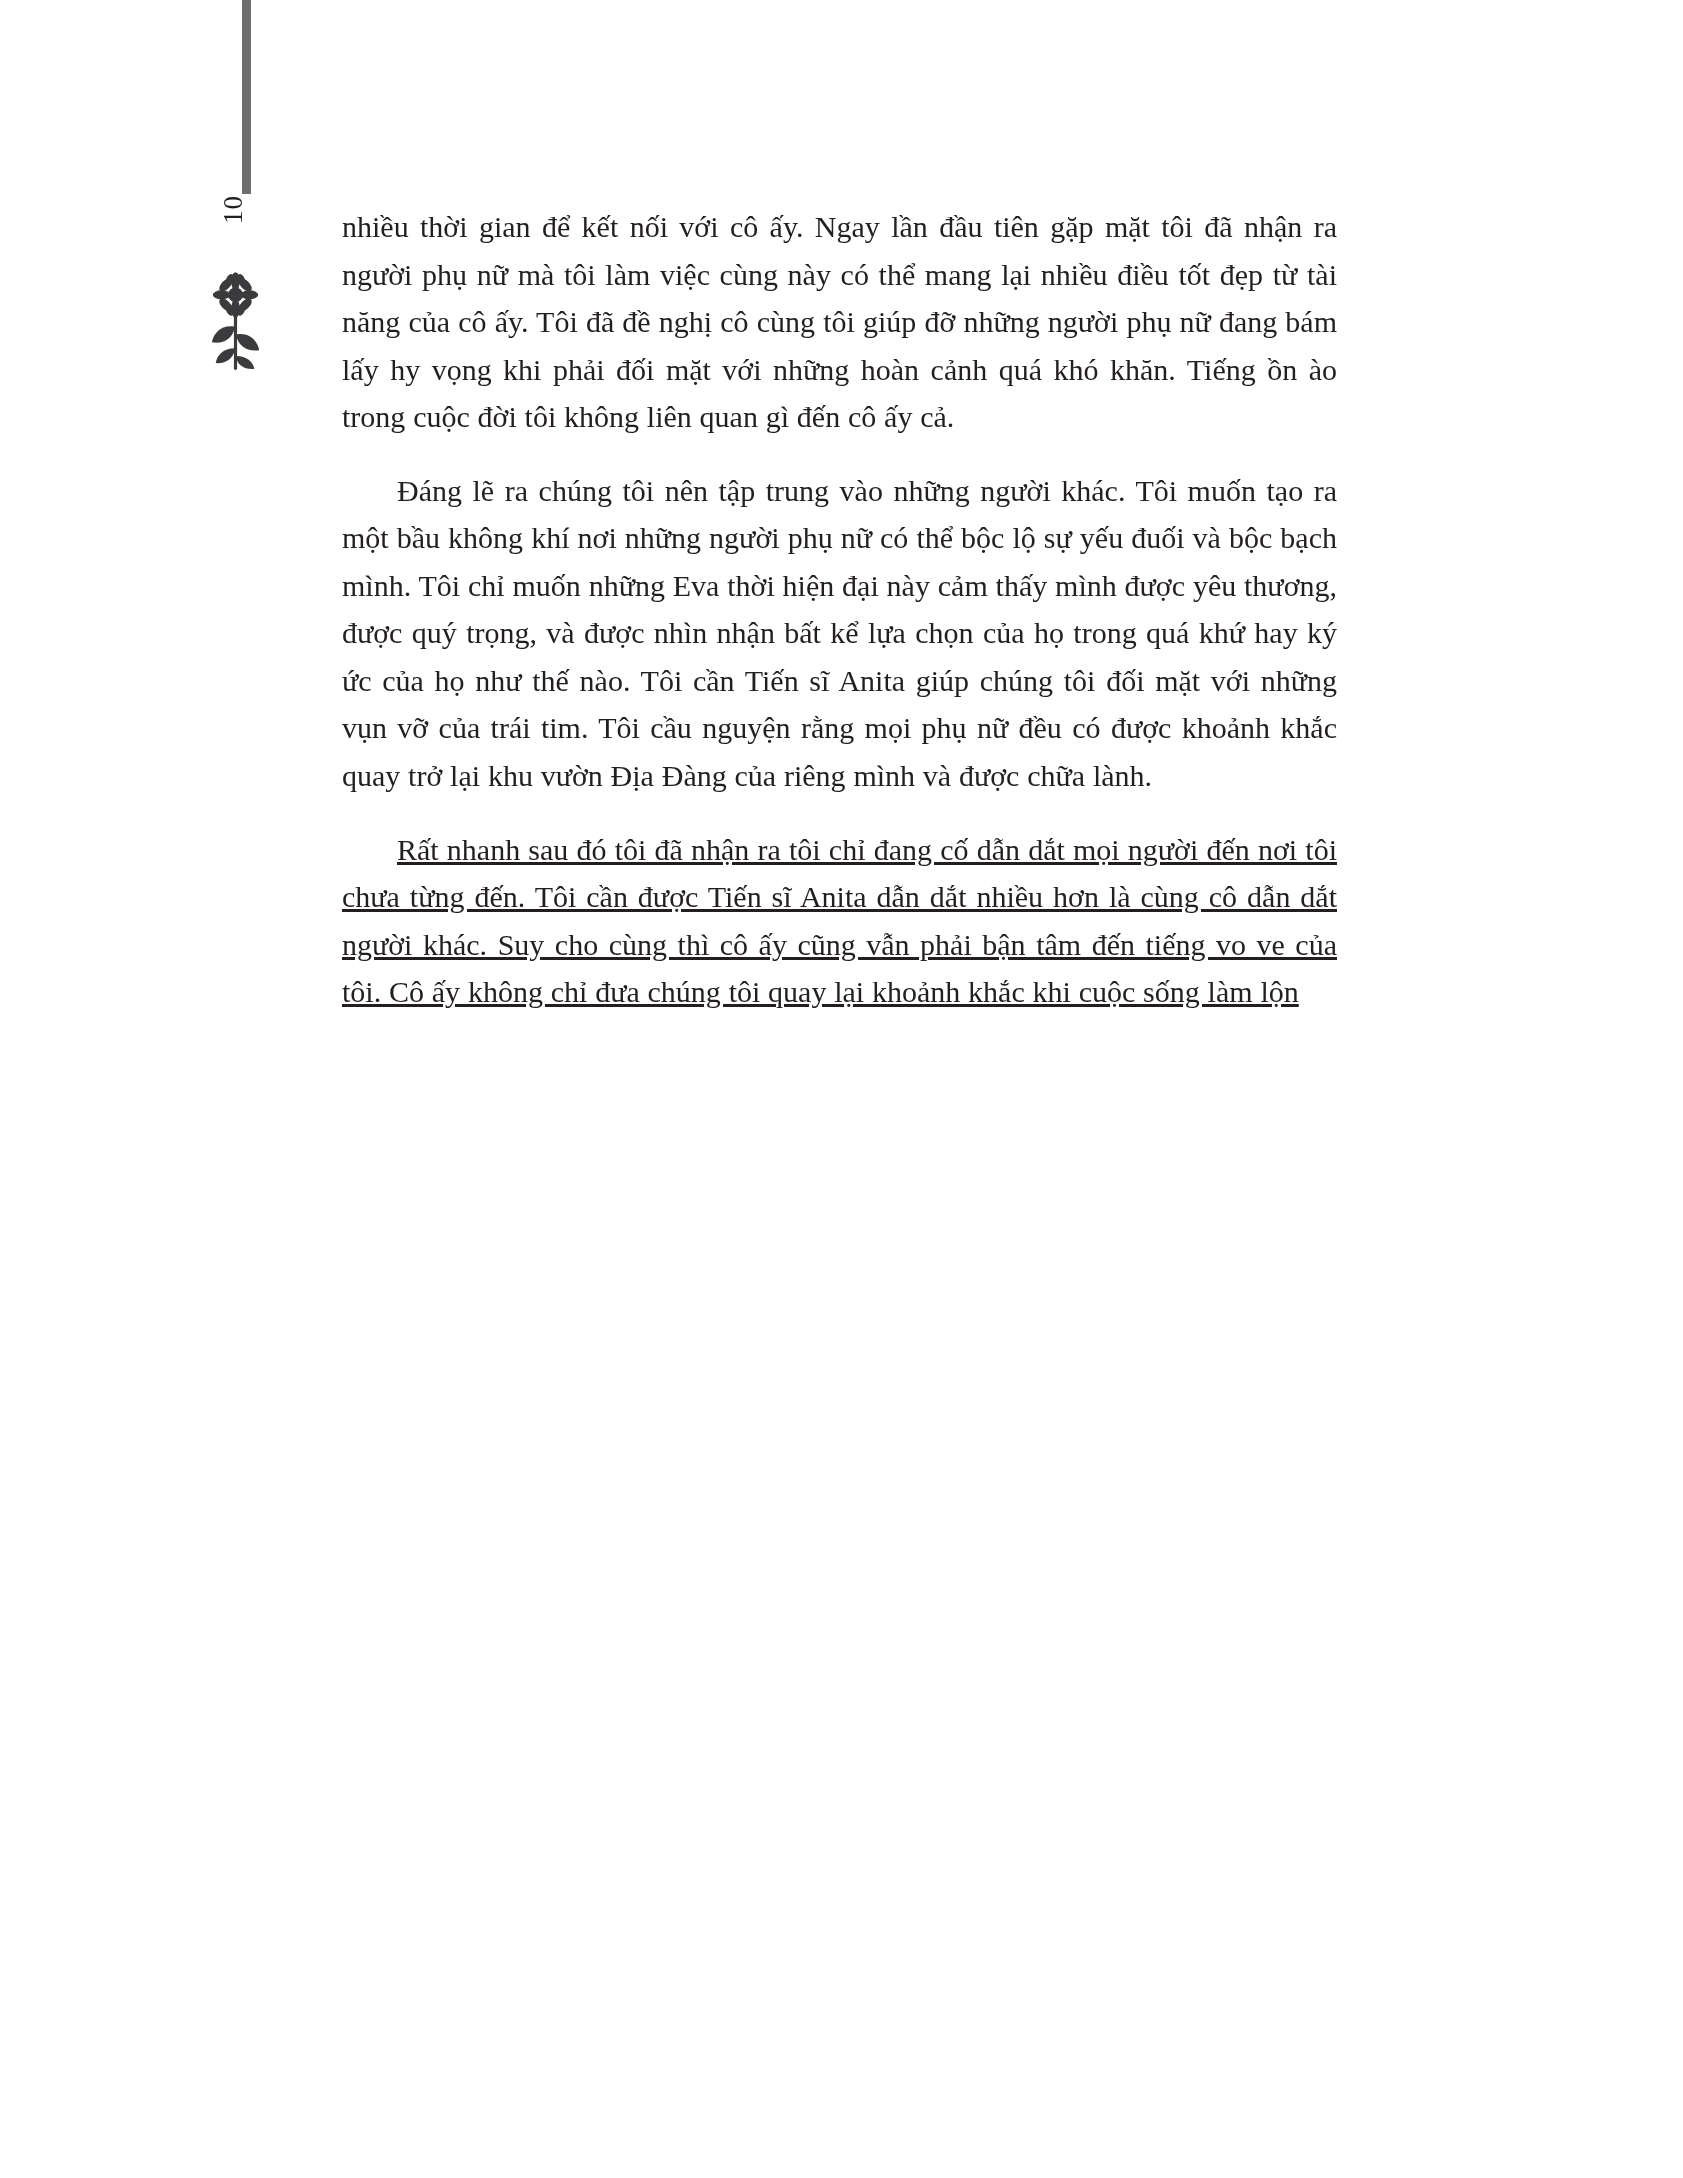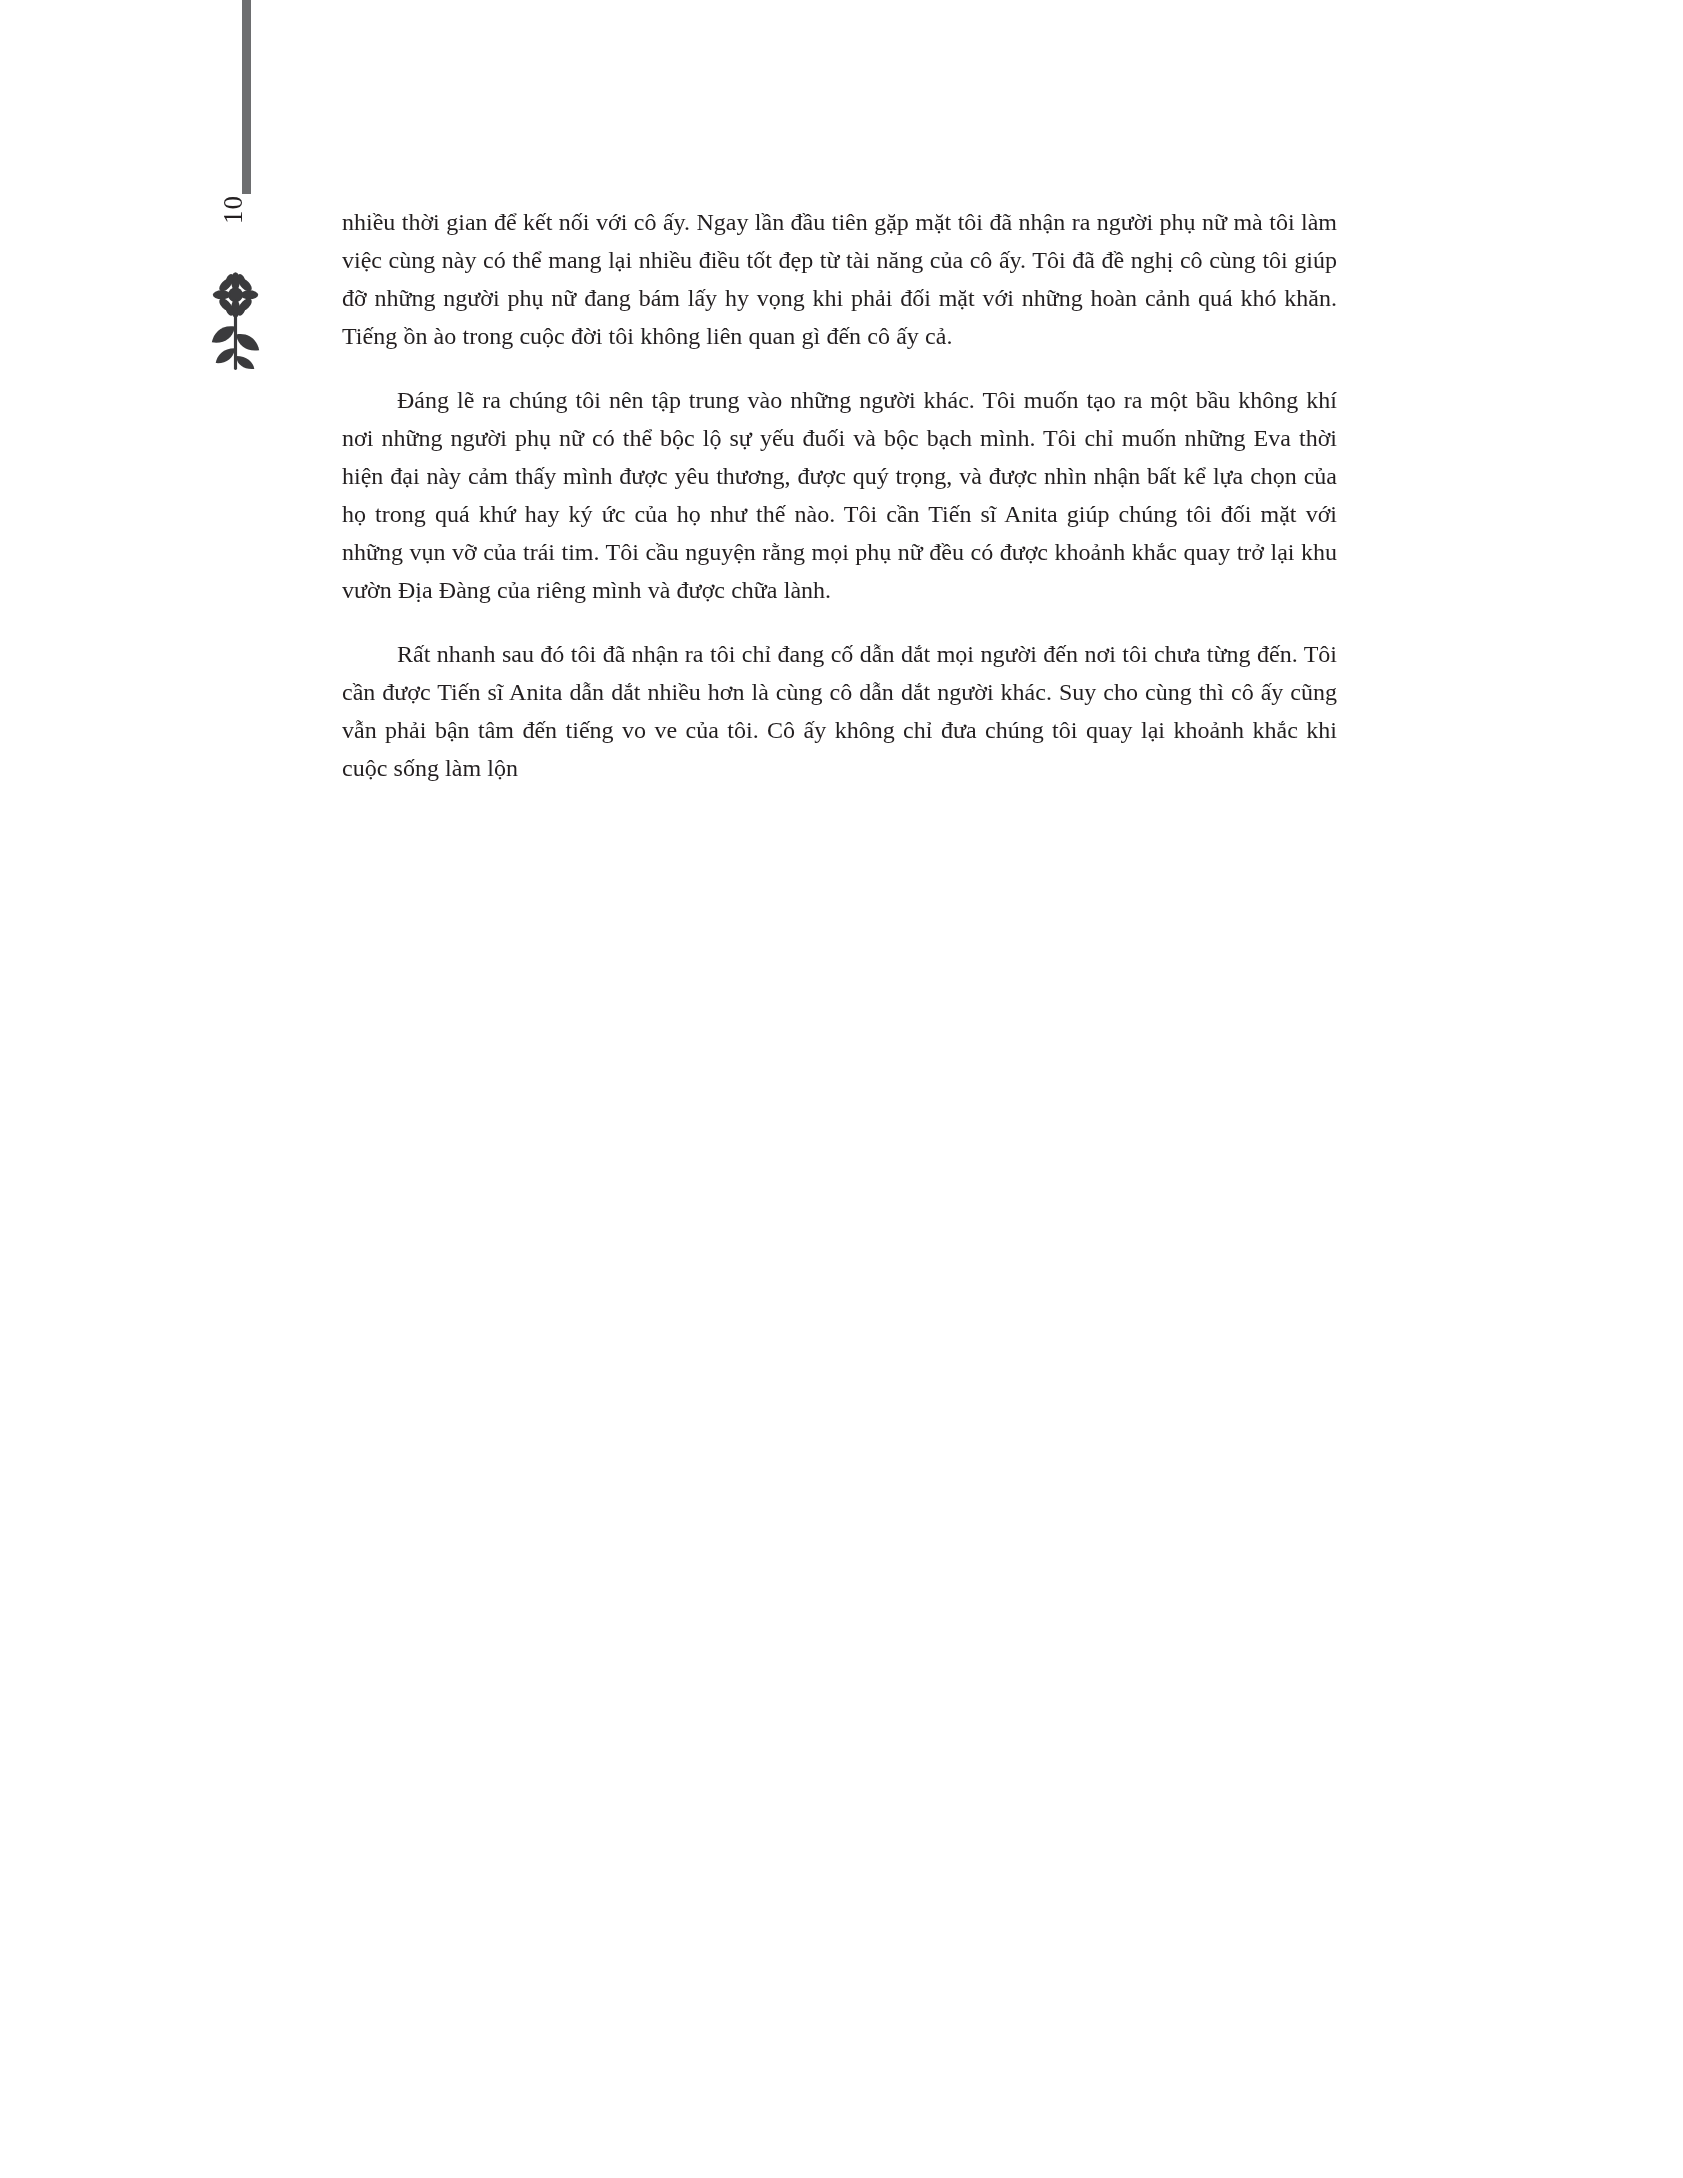--- a/index.html
+++ b/index.html
@@ -58,31 +58,31 @@
 
   
   .textblock {
     position: absolute;
     left: 342px;
     top: 203px;
     width: 995px;
   }
   .textblock p {
     margin: 0 0 26px 0;
-    font-size: 24px;
+    font-size: 30px;
     line-height: 1.585;
     text-align: justify;
     text-justify: inter-word;
     word-spacing: 0.01em;
     hyphens: none;
   }
   .textblock p.indent {
     text-indent: 55px;
   }
-  .textblock p:last-child { margin-bottom: 0; }
+  .textblock p:last-child { margin-bottom: 0; text-decoration: underline; }
 </style>
 </head>
 <body>
 
 <div class="page">
 
   <div class="margin-rule"></div>
 
   <div class="folio">10</div>
 

